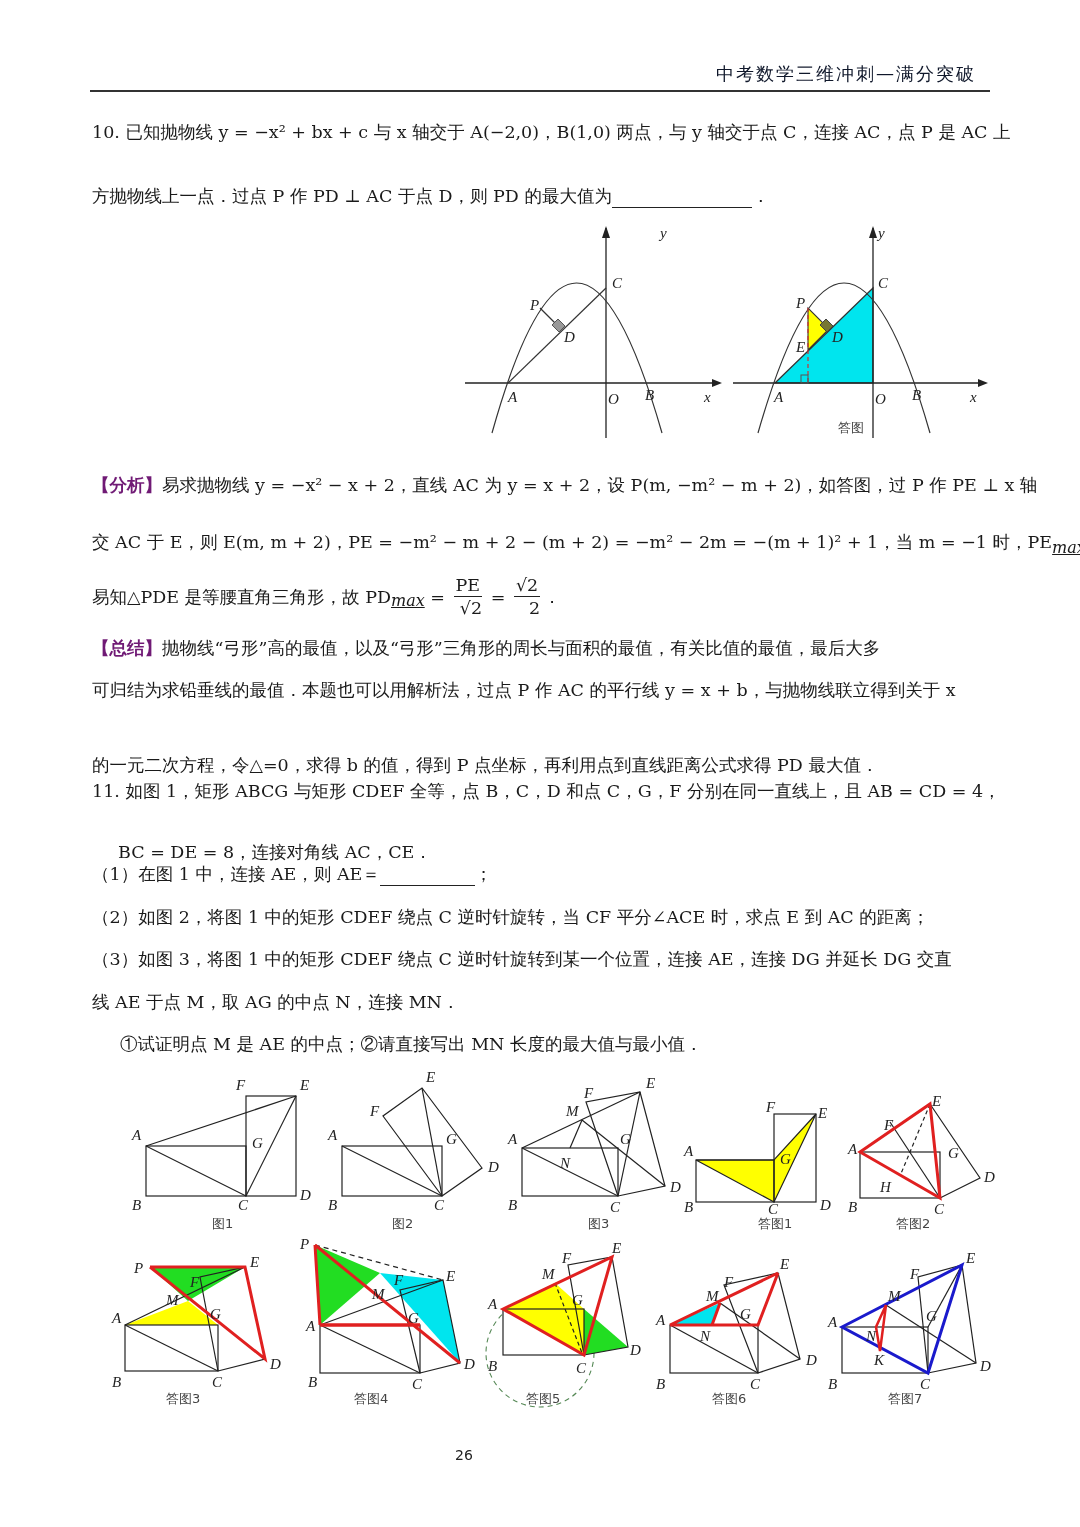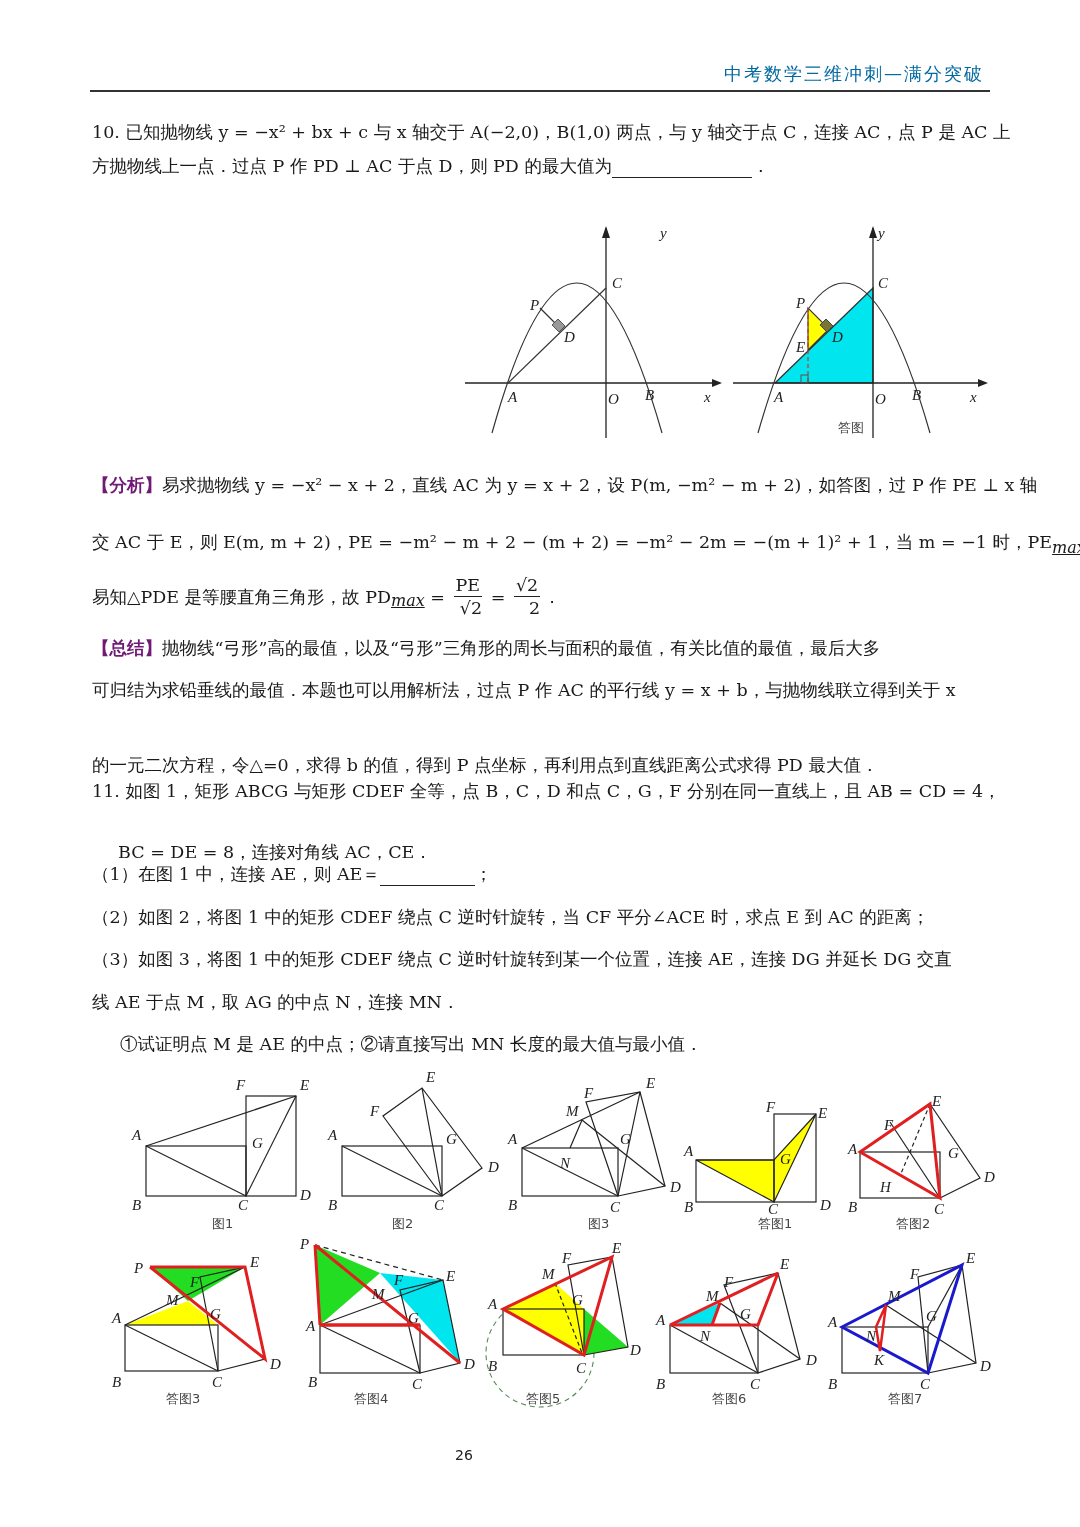--- a/index.html
+++ b/index.html
@@ -1,20 +1,20 @@
 <!DOCTYPE html>
 <html><head>
 <meta charset="utf-8">
 <style>
   html, body { margin:0; padding:0; background:#ffffff; }
   body { width:1080px; height:1527px; position:relative; overflow:hidden;
          font-family:"DejaVu Serif","Liberation Serif",serif; color:#1a1a1a; }
   .header { position:absolute; left:90px; top:58px; width:900px; height:32px;
             border-bottom:2px solid #333; }
-  .header-title { position:absolute; right:6px; top:4px; font-size:18px; letter-spacing:2px; color:#0369a1; }
+  .header-title { position:absolute; right:14px; top:4px; font-size:18px; letter-spacing:2px; color:#0f172a; }
   .line { position:absolute; left:92px; font-size:17.5px; white-space:nowrap; line-height:24px; }
   .tag { color:#701a75; font-weight:bold; }
   .blank { display:inline-block; border-bottom:1.5px solid #222; height:18px; vertical-align:bottom; }
   svg { position:absolute; }
   svg text { font-family:"Liberation Serif","DejaVu Serif",serif; font-style:italic; font-size:15px; fill:#222; }
   svg text.cap { font-style:normal; font-family:"DejaVu Sans","Liberation Sans",sans-serif; font-size:13px; fill:#444; }
   .page-num { position:absolute; left:0; width:928px; top:1447px; text-align:center;
               font-family:"DejaVu Sans","Liberation Sans",sans-serif; font-size:14px; color:#222; }
   .frac { display:inline-block; vertical-align:middle; text-align:right; margin:0 3px; }
   .frac span { display:block; line-height:22px; }
@@ -22,21 +22,21 @@
   sub.sm { font-size:16px; font-style:italic;text-decoration:underline; }
 </style>
 </head>
 <body>
 
 <div class="header">
   <span class="header-title">中考数学三维冲刺—满分突破</span>
 </div>
 
 <div class="line" style="top:120px;">10. 已知抛物线 y = −x² + bx + c 与 x 轴交于 A(−2,0)，B(1,0) 两点，与 y 轴交于点 C，连接 AC，点 P 是 AC 上</div>
-<div class="line" style="top:154px;text-align:center;">
+<div class="line" style="top:184px;text-align:center;">
   <span>方抛物线上一点．过点 P 作 PD ⊥ AC 于点 D，则 PD 的最大值为</span><span class="blank" style="width:140px;"></span><span>．</span>
 </div>
 
 <svg style="left:460px; top:218px;" width="270" height="225" viewBox="0 0 270 225">
   <line x1="5" y1="165" x2="252" y2="165" stroke="#222" stroke-width="1.3"></line>
   <polygon points="252,161 262,165 252,169" fill="#222"></polygon>
   <line x1="146" y1="220" x2="146" y2="10" stroke="#222" stroke-width="1.3"></line>
   <polygon points="142,20 146,8 150,20" fill="#222"></polygon>
   <path d="M 32,215 Q 116,-85 202,215" fill="none" stroke="#333" stroke-width="1.2"></path>
   <line x1="48" y1="165" x2="146" y2="70" stroke="#333" stroke-width="1.2"></line>

